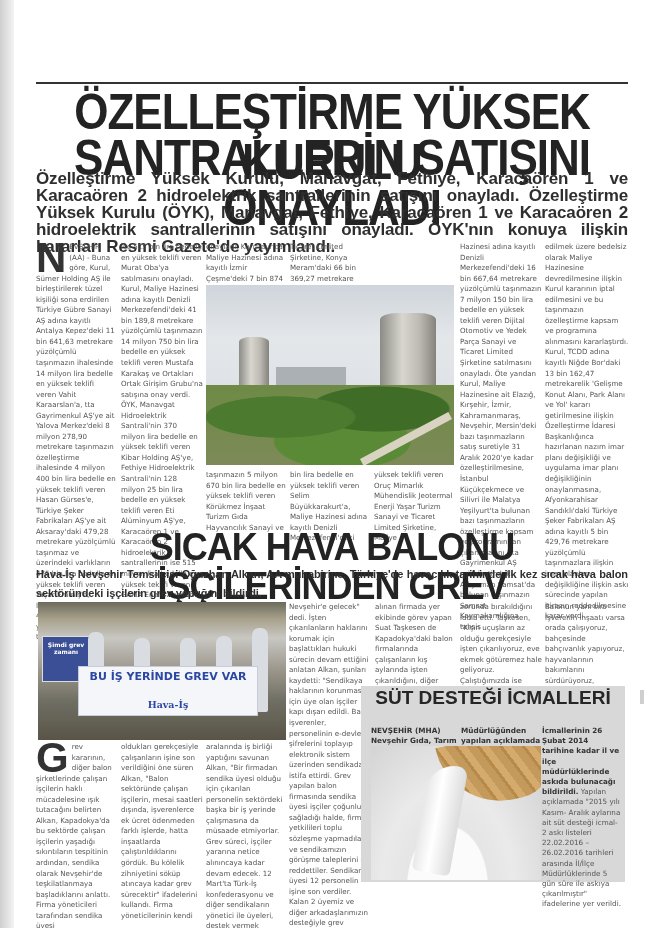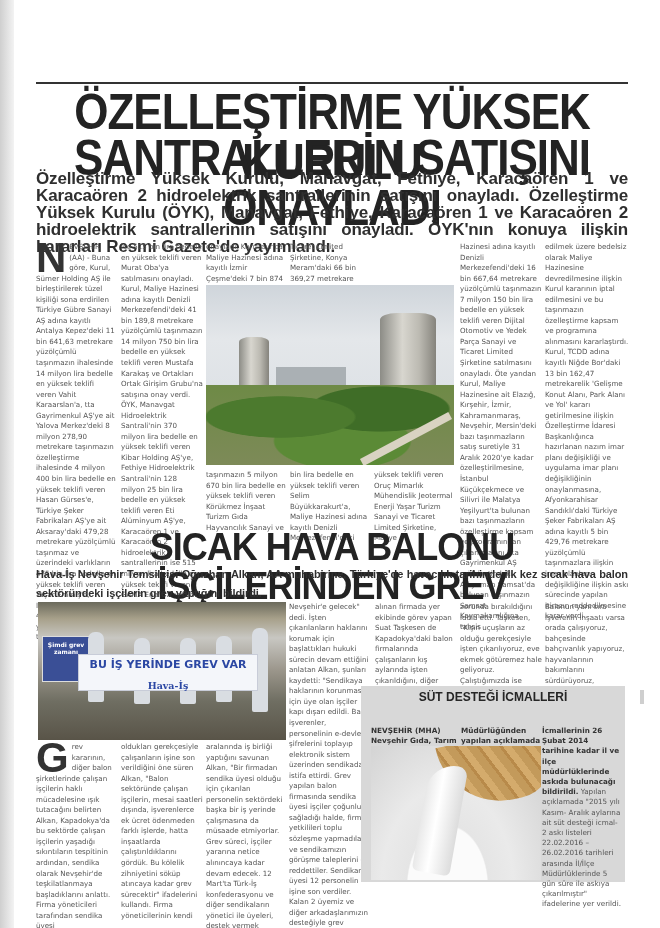--- a/index.html
+++ b/index.html
@@ -36,28 +36,28 @@
   .tower.t1 { left: 33px; top: 52px; width: 30px; height: 50px; border-radius: 40% 40% 0 0 / 10% 10% 0 0; }
   .tower.t2 { left: 174px; top: 28px; width: 56px; height: 84px; border-radius: 30% 30% 0 0 / 8% 8% 0 0; }
   .factory { position: absolute; left: 70px; top: 82px; width: 70px; height: 22px; background: #aab0b4; }
   .trees { position: absolute; left: 0; top: 100px; width: 248px; height: 80px; background: radial-gradient(ellipse at 30% 40%,#4c7a2e 0 30%,transparent 31%), radial-gradient(ellipse at 70% 30%,#3f6d27 0 28%,transparent 29%), radial-gradient(ellipse at 55% 70%,#5b8a36 0 35%,transparent 36%), linear-gradient(180deg,#6e8a46,#7d8a58); }
   .road { position: absolute; left: 150px; top: 150px; width: 100px; height: 8px; background: #d9d3c2; transform: rotate(-28deg); }
 
   .h2 { position: absolute; left: 36px; top: 528px; width: 592px; font-family: "Liberation Sans", sans-serif; font-weight: bold; font-size: 36px; line-height: 1; color: #232323; text-align: center; letter-spacing: -1px; transform: scaleY(1.08); transform-origin: left top; }
   .dek2 { position: absolute; left: 36px; top: 565px; width: 592px; font-family: "Liberation Sans", sans-serif; font-weight: bold; font-size: 11px; line-height: 19px; color: #2f2f2f; letter-spacing: -0.1px; text-align: justify; }
 
   .strike-img { left: 38px; top: 602px; width: 248px; height: 138px; background: linear-gradient(180deg,#6b6a5c 0%,#a7a08a 12%,#c8c7c2 26%,#9a958a 50%,#6f6e62 72%,#595448 100%); }
-  .banner { position: absolute; left: 40px; top: 52px; width: 180px; height: 37px; background: #f4f6fa; border: 1px solid #c8ccd8; text-align: center; }
+  .banner { position: absolute; left: 40px; top: 64px; width: 180px; height: 50px; background: #f4f6fa; border: 1px solid #c8ccd8; text-align: center; }
   .banner-l1 { display: block; font-family: "DejaVu Sans", sans-serif; font-weight: bold; font-size: 11px; color: #2b47a3; margin-top: 3px; }
-  .banner-l2 { display: block; font-family: "DejaVu Serif", serif; font-weight: bold; font-size: 9.5px; color: #2b47a3; margin-top: 9px; }
+  .banner-l2 { display: block; font-family: "DejaVu Serif", serif; font-weight: bold; font-size: 9.5px; color: #2b47a3; margin-top: 16px; }
   .flag { position: absolute; left: 4px; top: 34px; width: 48px; height: 46px; background: #3a4f96; border: 1px solid #ddd; color: #fff; font-size: 6px; padding: 4px; font-weight: bold; text-align: center; }
   .person { position: absolute; width: 16px; background: #d9dde2; border-radius: 7px 7px 2px 2px; }
 
   .milk-box { position: absolute; left: 361px; top: 686px; width: 264px; height: 196px; background: #d8d8d8; }
-  .milk-title { position: absolute; left: 0; top: 2px; width: 264px; text-align: center; font-family: "Liberation Sans", sans-serif; font-weight: bold; font-size: 12px; line-height: 19px; color: #262626; letter-spacing: 0; }
+  .milk-title { position: absolute; left: 0; top: 2px; width: 264px; text-align: center; font-family: "Liberation Sans", sans-serif; font-weight: bold; font-size: 19px; line-height: 19px; color: #262626; letter-spacing: 0; }
   .milk-intro { position: absolute; font-family: "DejaVu Sans", sans-serif; font-size: 7.3px; line-height: 10.4px; font-weight: bold; color: #333; }
   .milk-img { left: 10px; top: 60px; width: 170px; height: 134px; background: radial-gradient(ellipse at 45% 105%,#fbfbfb 0 30%,#e5e5e5 31%,#eaeaea 50%,#cfcfcf 100%); }
   .bucket { position: absolute; left: 70px; top: -10px; width: 112px; height: 66px; background: repeating-linear-gradient(65deg,#c39a5b 0 8px,#b88a4a 8px 11px,#d4ab6c 11px 18px); border-radius: 0 0 40px 70px; transform: rotate(-12deg); }
   .pour { position: absolute; left: 50px; top: 18px; width: 38px; height: 110px; background: linear-gradient(90deg,#e8e8e8,#fff 40%,#dcdcdc); border-radius: 30px 10px 6px 6px; transform: rotate(10deg); }
   .milk-right { position: absolute; left: 181px; top: 60px; width: 80px; font-family: "DejaVu Sans", sans-serif; font-size: 7.2px; line-height: 10.2px; color: #555; }
   .milk-right b { color: #333; }
   .tab-right { position: absolute; left: 640px; top: 690px; width: 4px; height: 14px; background: #cfcfcf; }
 </style>
 </head>
 <body>

